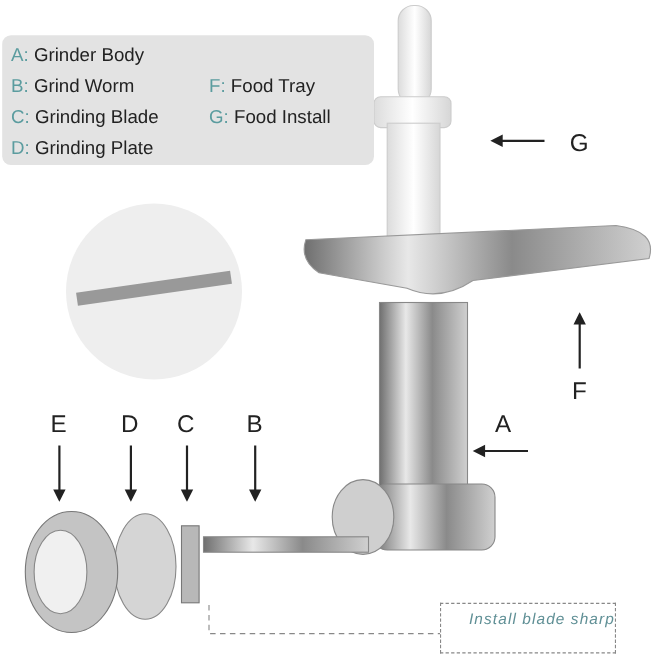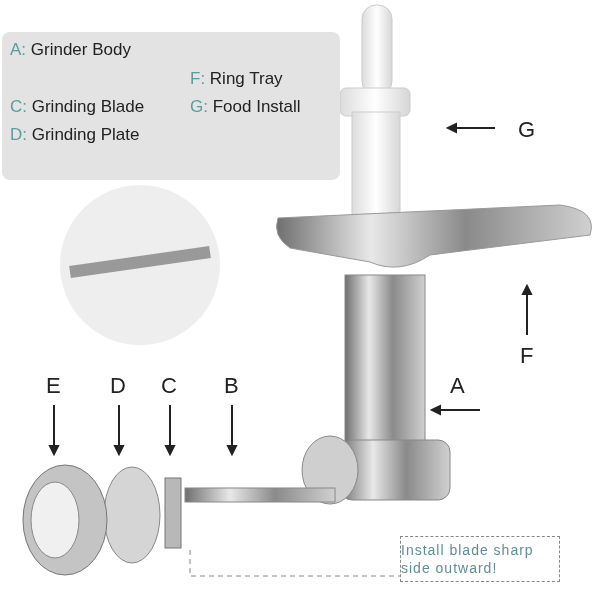--- a/index.html
+++ b/index.html
@@ -1,21 +1,21 @@
 <!DOCTYPE html>
 <html><head>
 <meta charset="utf-8">
 <style>
   html, body { margin:0; padding:0; }
   body { width:600px; height:600px; background:#ffffff; position:relative; overflow:hidden; font-family:"Liberation Sans", sans-serif; }
-  .legend { position:absolute; left:2px; top:32px; width:338px; height:148px; background:#e3e3e3; border-radius:8px; }
+  .legend { position:absolute; left:2px; top:32px; width:338px; height:118px; background:#e3e3e3; border-radius:8px; }
   .legend-item { position:absolute; font-size:17px; color:#222; white-space:nowrap; }
   .legend-item .key { color:#5b9c9f; }
   .label { position:absolute; font-size:22px; color:#222; }
-  .note { position:absolute; left:400px; top:536px; width:160px; height:46px; border:1.5px dashed #888; color:#5f8f95; font-size:14px; text-align:left; line-height:18px; padding-top:4px; letter-spacing:1px; box-sizing:border-box; }
+  .note { position:absolute; left:400px; top:548px; width:160px; height:46px; border:1.5px dashed #888; color:#5f8f95; font-size:14px; text-align:right; line-height:18px; padding-top:4px; letter-spacing:1px; box-sizing:border-box;font-style:italic; }
   svg { position:absolute; left:0; top:0; }
 </style>
 </head>
 <body>
 
 <svg width="600" height="600">
   <defs>
     <linearGradient id="metal" x1="0" x2="1">
       <stop offset="0" stop-color="#6f6f6f"></stop>
       <stop offset="0.3" stop-color="#e8e8e8"></stop>
@@ -67,30 +67,30 @@
     <line x1="170" y1="405" x2="170" y2="450"></line>
       <polygon points="170,454 166,446 174,446"></polygon>
     <line x1="232" y1="405" x2="232" y2="450"></line>
       <polygon points="232,454 228,446 236,446"></polygon>
   </g>
   <polyline points="190,550 190,576 400,576" fill="none" stroke="#888" stroke-dasharray="5,4"></polyline>
 </svg>
 
 <div class="legend">
   <div class="legend-item" style="left:8px;top:8px"><span class="key">A:</span> <span>Grinder Body</span></div>
+  <div class="legend-item" style="left:8px;top:37px"><span class="key">B:</span> <span>Grind Worm</span></div>
   <div class="legend-item" style="left:8px;top:93px"><span class="key">D:</span> <span>Grinding Plate</span></div>
   <div class="legend-item" style="left:8px;top:65px"><span class="key">C:</span> <span>Grinding Blade</span></div>
-  <div class="legend-item" style="left:188px;top:37px"><span class="key">F:</span> <span>Ring Tray</span></div>
+  <div class="legend-item" style="left:188px;top:37px"><span class="key">F:</span> <span>Food Tray</span></div>
   <div class="legend-item" style="left:188px;top:65px"><span class="key">G:</span> <span>Food Install</span></div>
 </div>
 
 <div class="label" style="left:518px;top:117px">G</div>
 <div class="label" style="left:520px;top:343px">F</div>
 <div class="label" style="left:450px;top:373px">A</div>
 <div class="label" style="left:46px;top:373px">E</div>
 <div class="label" style="left:110px;top:373px">D</div>
 <div class="label" style="left:161px;top:373px">C</div>
 <div class="label" style="left:224px;top:373px">B</div>
 
 <div class="note">
   <div>Install blade sharp</div>
-  <div>side outward!</div>
 </div>
 
 </body></html>

